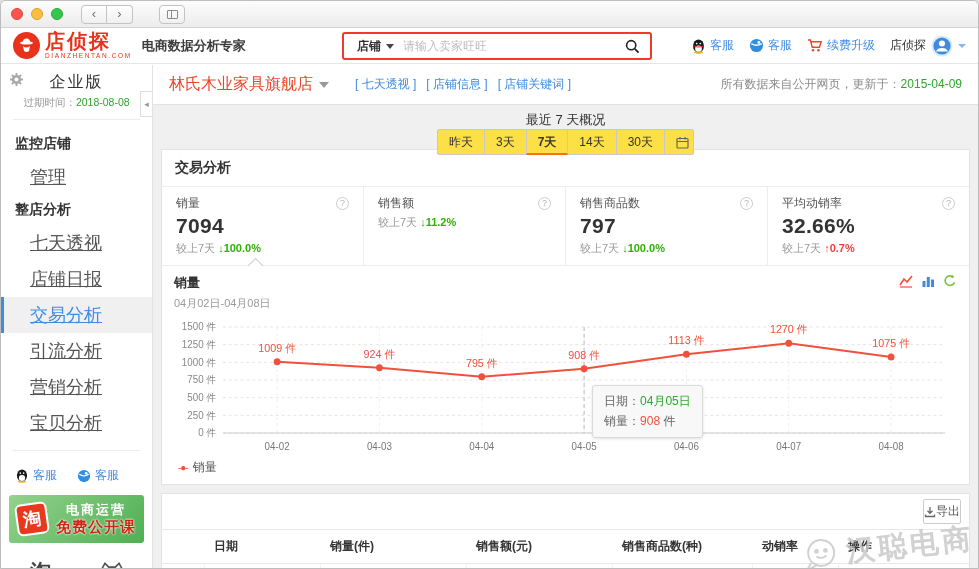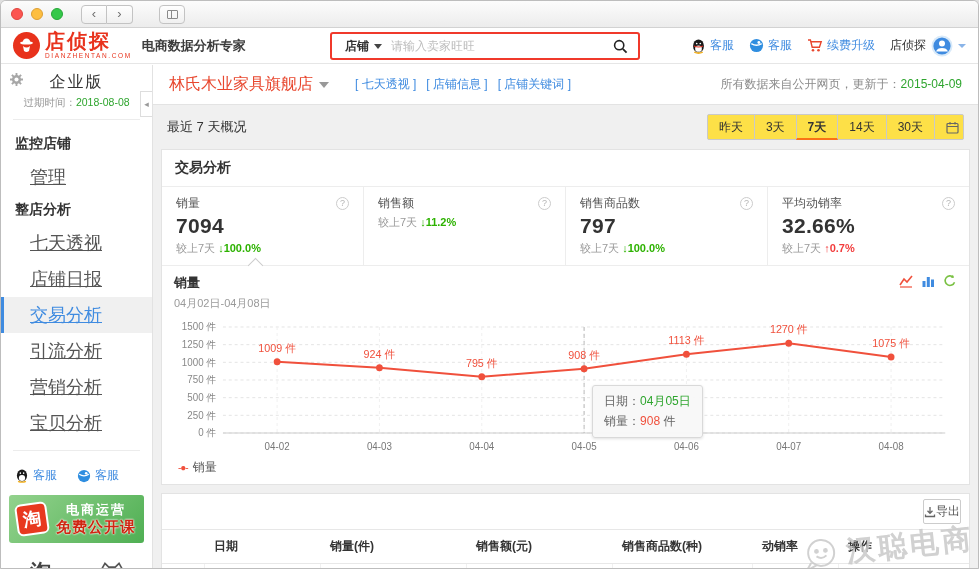--- a/index.html
+++ b/index.html
@@ -23,21 +23,21 @@
 
   
   .appheader { height:36px; background:#fff; border-bottom:1px solid #e6e6e6; display:flex; align-items:center; padding:0 12px; position:relative; }
   .logo { display:flex; align-items:center; gap:5px; }
   .logo-badge { width:27px; height:27px; border-radius:50%; background:#e8321c; display:grid; place-items:center; }
   .logo-textcol { line-height:1; }
   .logo-text { color:#e8321c; font-weight:bold; font-size:20px; letter-spacing:2px; }
   .logo-domain { color:#e8321c; font-size:6.5px; letter-spacing:1.6px; margin-top:2px; }
   .tagline { font-size:13px; color:#3c3c3c; font-weight:bold; margin-left:10px; }
 
-  .searchbox { position:absolute; left:329px; top:4px; width:310px; height:28px; border:2px solid #f0392b; border-radius:3px; background:#fff; display:flex; align-items:center; }
+  .searchbox { position:absolute; left:341px; top:4px; width:310px; height:28px; border:2px solid #f0392b; border-radius:3px; background:#fff; display:flex; align-items:center; }
   .search-cat { font-size:12px; color:#333; font-weight:bold; padding:0 9px 0 13px; display:flex; align-items:center; gap:5px; cursor:pointer; white-space:nowrap; }
   .caret-down { width:0; height:0; border-left:4px solid transparent; border-right:4px solid transparent; border-top:5px solid #444; }
   .search-input { flex:1; border:0; outline:0; font-size:12px; color:#333; background:transparent; }
   .search-input::placeholder { color:#bdbdbd; }
   .search-btn { width:36px; height:100%; border:0; background:transparent; display:grid; place-items:center; cursor:pointer; }
 
   .header-right { margin-left:auto; display:flex; align-items:center; gap:15px; font-size:12px; }
   .hlink { display:flex; align-items:center; gap:4px; color:#3f8be0; text-decoration:none; cursor:pointer; }
   .account { display:flex; align-items:center; gap:5px; color:#333; cursor:pointer; }
   .caret-sm { width:0; height:0; border-left:4px solid transparent; border-right:4px solid transparent; border-top:4px solid #8ab4e8; }
@@ -75,21 +75,21 @@
   .shop-name { color:#e8472e; font-size:16px; display:flex; align-items:center; gap:6px; cursor:pointer; }
   .shop-caret { width:0;height:0;border-left:5px solid transparent;border-right:5px solid transparent;border-top:6px solid #999; }
   .shop-tabs { display:flex; gap:10px; margin-left:26px; }
   .shop-tab { color:#3f8be0; font-size:12px; cursor:pointer; }
   .update-note { margin-left:auto; font-size:12px; color:#8a8a8a; }
   .update-note b { color:#2ea52e; font-weight:normal; }
 
   .scrollarea { padding:6px 8px 0; }
 
   
-  .overview-row { height:32px; display:flex; align-items:center; justify-content:space-between; padding:0 6px; margin-bottom:6px; }
+  .overview-row { height:32px; display:flex; align-items:center; justify-content:space-between; padding:0 6px; margin-bottom:6px;flex-direction:column; }
   .overview-title { font-size:13px; color:#333; }
   .range-group { display:flex; }
   .range-btn { border:1px solid #c9c9c9; background:#fde047; font-size:12px; color:#333; padding:0 11px; height:26px; line-height:24px; margin-left:-1px; cursor:pointer; }
   .range-btn:first-child { border-radius:2px 0 0 2px; margin-left:0; }
   .range-btn.cal { border-radius:0 2px 2px 0; display:grid; place-items:center; width:30px; }
   .range-btn.active { font-weight:bold; border-bottom:2px solid #f97316; line-height:22px; position:relative; z-index:1; }
 
   
   .panel { background:#fff; border:1px solid #e3e3e3; }
   .panel-title { font-size:14px; font-weight:bold; color:#333; padding:9px 13px; border-bottom:1px solid #ededed; }

